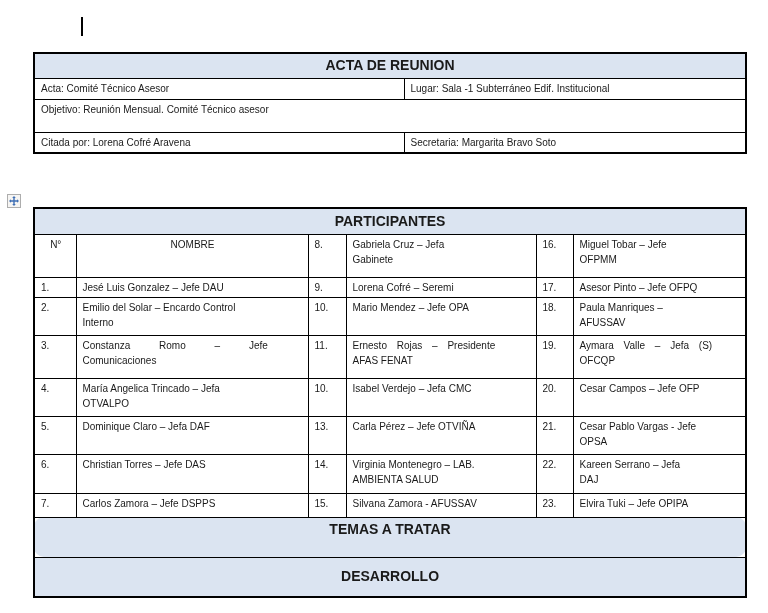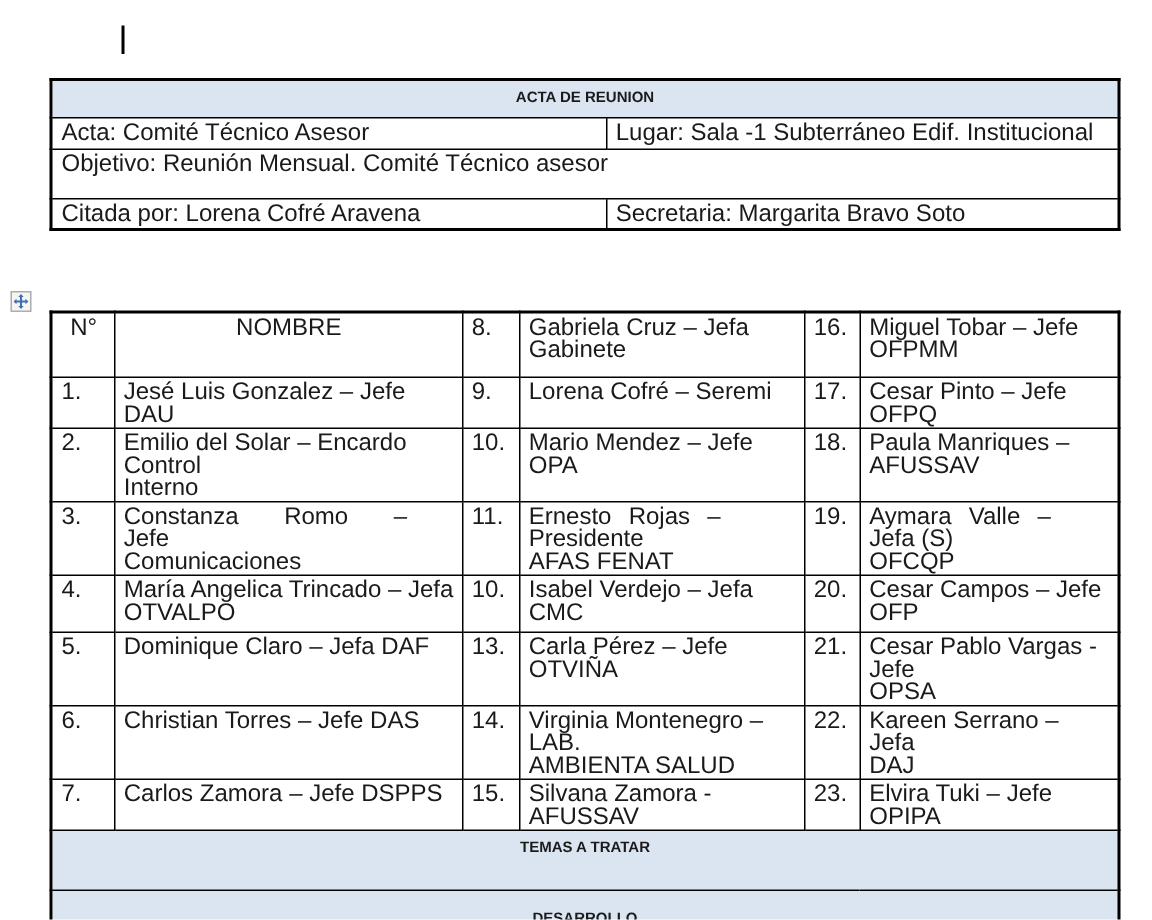--- a/index.html
+++ b/index.html
@@ -30,39 +30,40 @@
   }
   table.doc-table {
     position: absolute;
     border-collapse: collapse;
     table-layout: fixed;
     border: 2px solid #000;
   }
   .doc-table td {
     border: 1px solid #000;
     vertical-align: top;
-    font-size: 16px;
+    font-size: 10px;
     line-height: 15px;
     padding: 2px 5px 1px 6px;
     white-space: pre-line;
     overflow: hidden;
     box-sizing: border-box;
   }
   .doc-table td.title-cell {
     background: #dbe4f1;
     font-weight: bold;
-    font-size: 10px;
+    font-size: 14px;
     text-align: center;
     vertical-align: middle;
     white-space: normal;
     padding: 2px 4px;
   }
   .doc-table td.tall-title {
     vertical-align: top;
     padding-top: 4px;
+    border-radius: 10px;
   }
   .doc-table td.center-cell {
     text-align: center;
   }
   .doc-table td.middle-cell {
     vertical-align: middle;
     white-space: normal;
   }
   #acta-table { left: 33px; top: 52px; width: 712px; }
   #participants-table { left: 33px; top: 207px; width: 712px; }
@@ -108,38 +109,41 @@
 <table class="doc-table" id="participants-table">
   <colgroup>
     <col style="width:42px">
       <col style="width:232px">
     <col style="width:38px">
       <col style="width:190px">
     <col style="width:37px">
       <col style="width:173px">
   </colgroup>
   <tbody id="participants-body">
+    <tr>
+      <td colspan="6" class="title-cell" style="height:26px">PARTICIPANTES</td>
+    </tr>
 
   <tr style="height: 43px;">
         <td class="center-cell">N°</td>
         <td class="center-cell">NOMBRE</td>
         <td>8.</td>
         <td>Gabriela Cruz – Jefa
 Gabinete</td>
         <td>16.</td>
         <td>Miguel Tobar – Jefe
 OFPMM</td>
       </tr>
       <tr style="height: 20px;">
         <td>1.</td>
         <td>Jesé Luis Gonzalez – Jefe DAU</td>
         <td>9.</td>
         <td>Lorena Cofré – Seremi</td>
         <td>17.</td>
-        <td>Cesar Pinto – Jefe OFPQ</td>
+        <td>Asesor Pinto – Jefe OFPQ</td>
       </tr>
       <tr style="height: 38px;">
         <td>2.</td>
         <td>Emilio del Solar – Encardo Control
 Interno</td>
         <td>10.</td>
         <td>Mario Mendez – Jefe OPA</td>
         <td>18.</td>
         <td>Paula Manriques –
 AFUSSAV</td>

